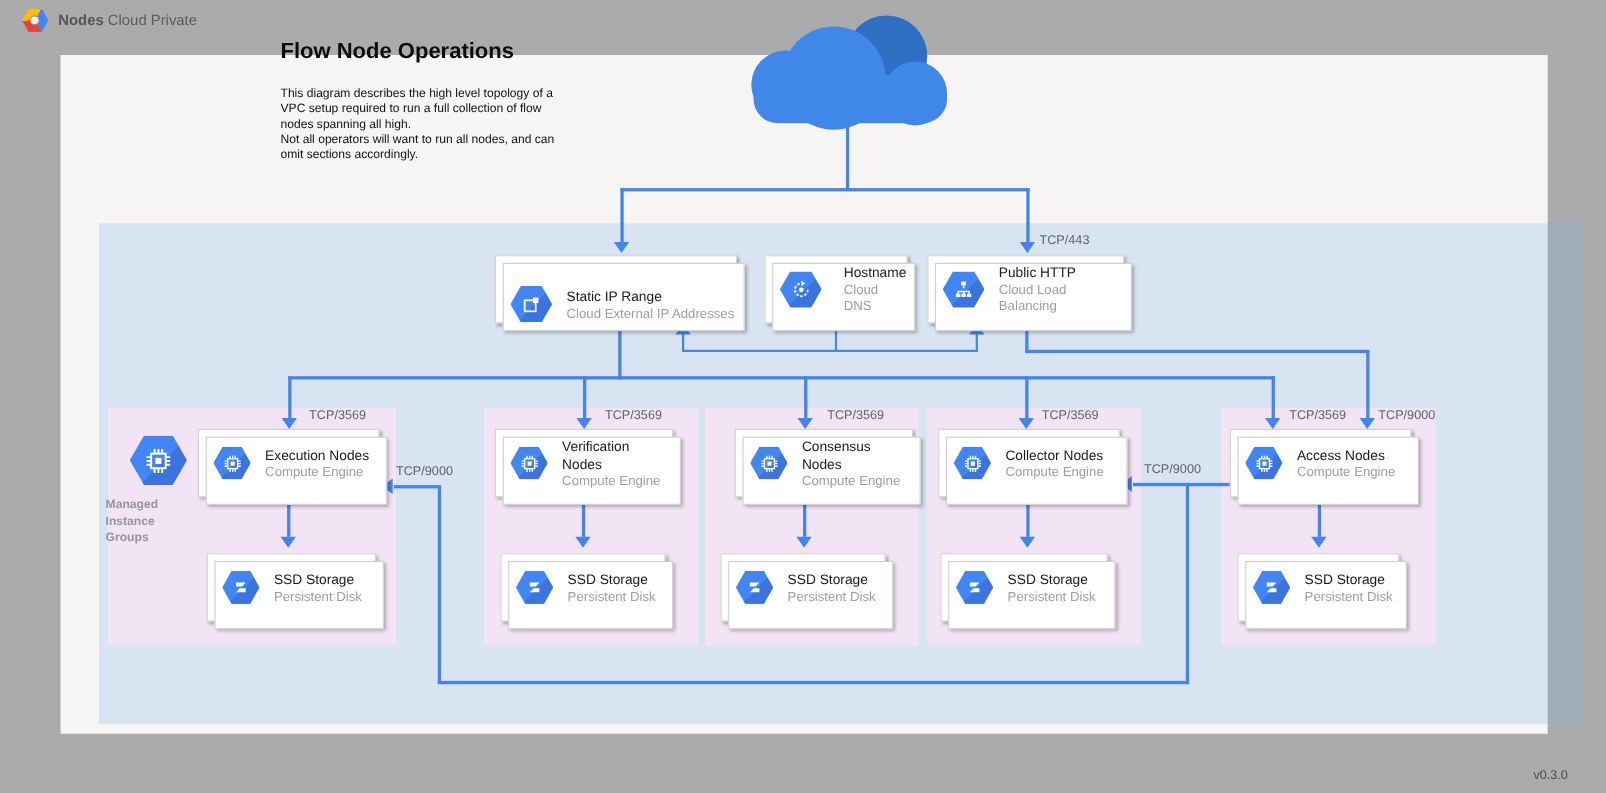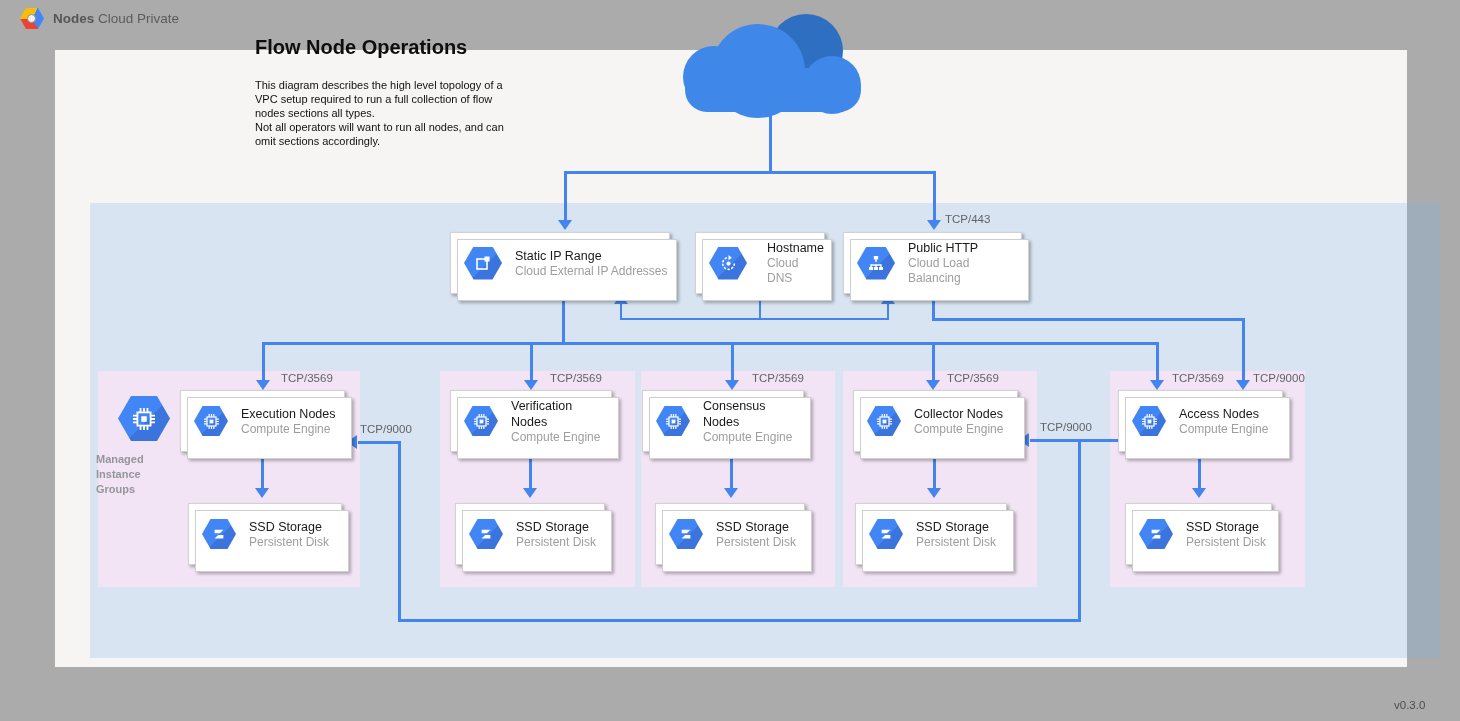--- a/index.html
+++ b/index.html
@@ -44,21 +44,21 @@
     <div class="glogo">
         <div class="glogo-hex"></div>
         <div class="glogo-hole"></div>
       </div>
     <div id="brand"><b>Nodes</b> <span>Cloud Private</span></div>
   </div>
 
   <div id="title">Flow Node Operations</div>
   <div id="desc" class="pre">This diagram describes the high level topology of a
 VPC setup required to run a full collection of flow
-nodes sections all types.
+nodes spanning all high.
 Not all operators will want to run all nodes, and can
 omit sections accordingly.</div>
 
   <div id="cloud">
     <div class="cl" style="left:86px;top:0;width:74px;height:74px;background:var(--cloud_blue_dark);"></div>
     <div class="cl" style="left:28px;top:10px;width:94px;height:94px;"></div>
     <div class="cl" style="left:0;top:32px;width:62px;height:62px;"></div>
     <div class="cl" style="left:120px;top:42px;width:58px;height:58px;"></div>
     <div class="cl" style="left:2px;top:54px;width:176px;height:44px;border-radius:22px;"></div>
   </div>
@@ -129,21 +129,21 @@
   <div class="ln" style="left:529px;top:453px;width:3px;height:35px;"></div>
   <div class="arr-down" style="left:523px;top:488px;"></div>
   <div class="ln" style="left:730px;top:453px;width:3px;height:35px;"></div>
   <div class="arr-down" style="left:724px;top:488px;"></div>
   <div class="ln" style="left:933px;top:453px;width:3px;height:35px;"></div>
   <div class="arr-down" style="left:927px;top:488px;"></div>
   <div class="ln" style="left:1198px;top:453px;width:3px;height:35px;"></div>
   <div class="arr-down" style="left:1192px;top:488px;"></div>
 
 
-  <div class="card stacked" style="left:450px;top:232px;width:220px;height:62px;">
+  <div class="card stacked" style="left:450px;top:232px;width:220px;height:62px;align-items:flex-end;">
     <div class="hex">
       <svg width="16" height="16" viewBox="0 0 16 16">
           <rect x="2" y="4" width="10" height="10" fill="none" stroke="#fff" stroke-width="1.6"></rect>
           <rect x="9.5" y="1.5" width="5" height="5" fill="#fff"></rect>
         </svg>
     </div>
     <div>
       <div class="card-title">Static IP Range</div>
       <div class="card-sub">Cloud External IP Addresses</div>
     </div>
@@ -241,21 +241,21 @@
       <svg width="14" height="14" viewBox="0 0 16 16">
           <path fill="#fff" d="M3 3h10l-4 4H3zM13 13H3l4-4h6z"></path>
         </svg>
     </div>
     <div>
       <div class="card-title">SSD Storage</div>
       <div class="card-sub">Persistent Disk</div>
     </div>
   </div>
 
-  <div class="card stacked" style="left:642px;top:390px;width:162px;height:62px;justify-content:center;">
+  <div class="card stacked" style="left:668px;top:390px;width:162px;height:62px;justify-content:center;">
     <div class="hex" style="width:34px;height:30px;flex-basis:34px;">
       <svg width="15" height="15" viewBox="0 0 16 16">
           <g stroke="#fff" stroke-width="1.3" fill="none">
             <rect x="3.2" y="3.2" width="9.6" height="9.6"></rect>
             <path d="M5.5 0v3M8 0v3M10.5 0v3M5.5 13v3M8 13v3M10.5 13v3M0 5.5h3M0 8h3M0 10.5h3M13 5.5h3M13 8h3M13 10.5h3"></path>
           </g>
           <rect x="6" y="6" width="4" height="4" fill="#fff"></rect>
         </svg>
     </div>
     <div>

